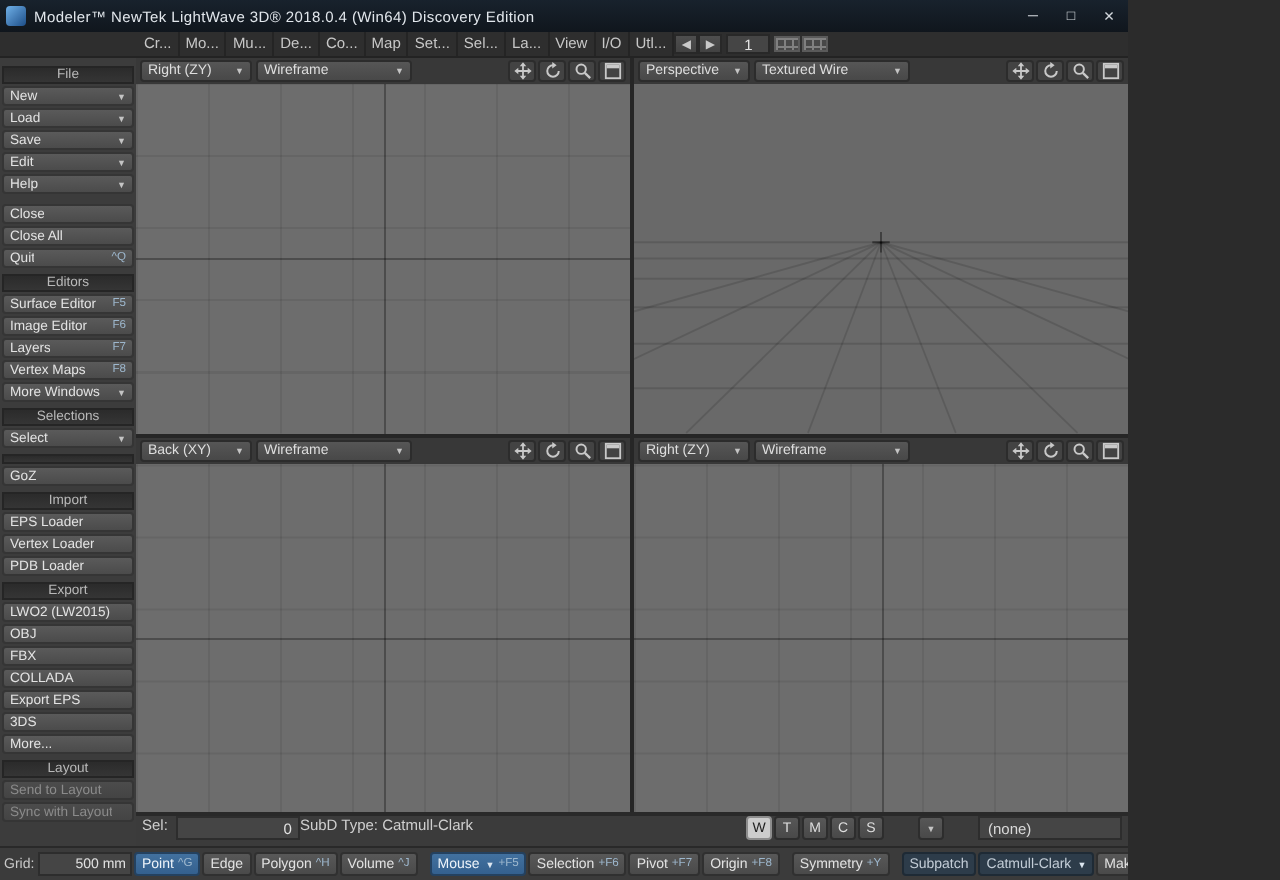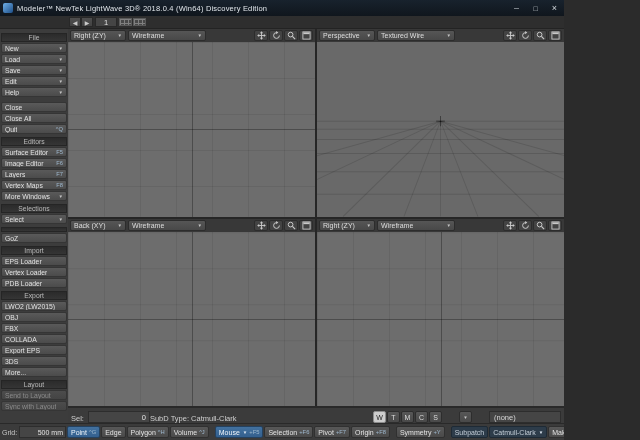--- a/index.html
+++ b/index.html
@@ -56,21 +56,21 @@
   .ortho{background-color:#6d6d6d;
     background-image:repeating-linear-gradient(to right,rgba(0,0,0,.075) 0 1px,transparent 1px 36px),
                      repeating-linear-gradient(to bottom,rgba(0,0,0,.075) 0 1px,transparent 1px 36px);
     background-position:50% 50%;}
   .ortho::before{content:"";position:absolute;left:50%;top:0;bottom:0;width:1px;background:rgba(0,0,0,.30);}
   .ortho::after{content:"";position:absolute;top:50%;left:0;right:0;height:1px;background:rgba(0,0,0,.30);}
   .persp{background-color:#696969;}
   .persp svg{position:absolute;inset:0;width:100%;height:100%;}
 
   
-  .status1{flex:0 0 17px;height:17px;background:#3b3b3b;border-top:2px solid #292929;display:flex;align-items:flex-end;padding:0 3px;font-size:7.5px;color:#cfcfcf;}
+  .status1{flex:0 0 17px;height:17px;background:#3b3b3b;border-top:2px solid #292929;display:flex;align-items:flex-start;padding:0 3px;font-size:7.5px;color:#cfcfcf;}
   .sel-box{width:62px;height:12px;margin-left:4px;background:#454545;border:1px solid #2d2d2d;display:flex;align-items:center;justify-content:flex-end;padding:0 3px;color:#e4e4e4;}
   .subd-label{white-space:nowrap;}
   .vmap-group{margin-left:auto;display:flex;align-items:center;gap:17px;}
   .vmap-row{display:flex;gap:1px;}
   .vmap-btn{width:13px;height:12px;background:linear-gradient(#575757,#494949);border:1px solid #2d2d2d;border-radius:2px;
             display:flex;align-items:center;justify-content:center;font-size:7px;color:#dedede;}
   .vmap-btn.active{background:#cdcdcd;color:#1e1e1e;border-color:#8d8d8d;}
   .vmap-none{width:72px;height:12px;background:#454545;border:1px solid #2d2d2d;display:flex;align-items:center;padding:0 4px;color:#d9d9d9;}
 
   
@@ -117,20 +117,34 @@
     <div class="app-icon"></div>
     <div class="title-text">Modeler™ NewTek LightWave 3D® 2018.0.4 (Win64) Discovery Edition</div>
     <div class="win-btns">
       <div class="win-btn">─</div>
       <div class="win-btn">□</div>
       <div class="win-btn close">×</div>
     </div>
   </div>
 
   <div class="tabbar">
+    <div id="tabs" class="tabs">
+        <div class="tab">Cr...</div>
+        <div class="tab">Mo...</div>
+        <div class="tab">Mu...</div>
+        <div class="tab">De...</div>
+        <div class="tab">Co...</div>
+        <div class="tab">Map</div>
+        <div class="tab">Set...</div>
+        <div class="tab">Sel...</div>
+        <div class="tab">La...</div>
+        <div class="tab">View</div>
+        <div class="tab">I/O</div>
+        <div class="tab">Utl...</div>
+      </div>
     <div class="nav-btn">◀</div>
     <div class="nav-btn">▶</div>
     <div class="layer-num">1</div>
     <div class="layer-icon"></div>
     <div class="layer-icon"></div>
   </div>
 
   <div class="middle">
 
     <div id="sidebar-sections" class="sidebar">

